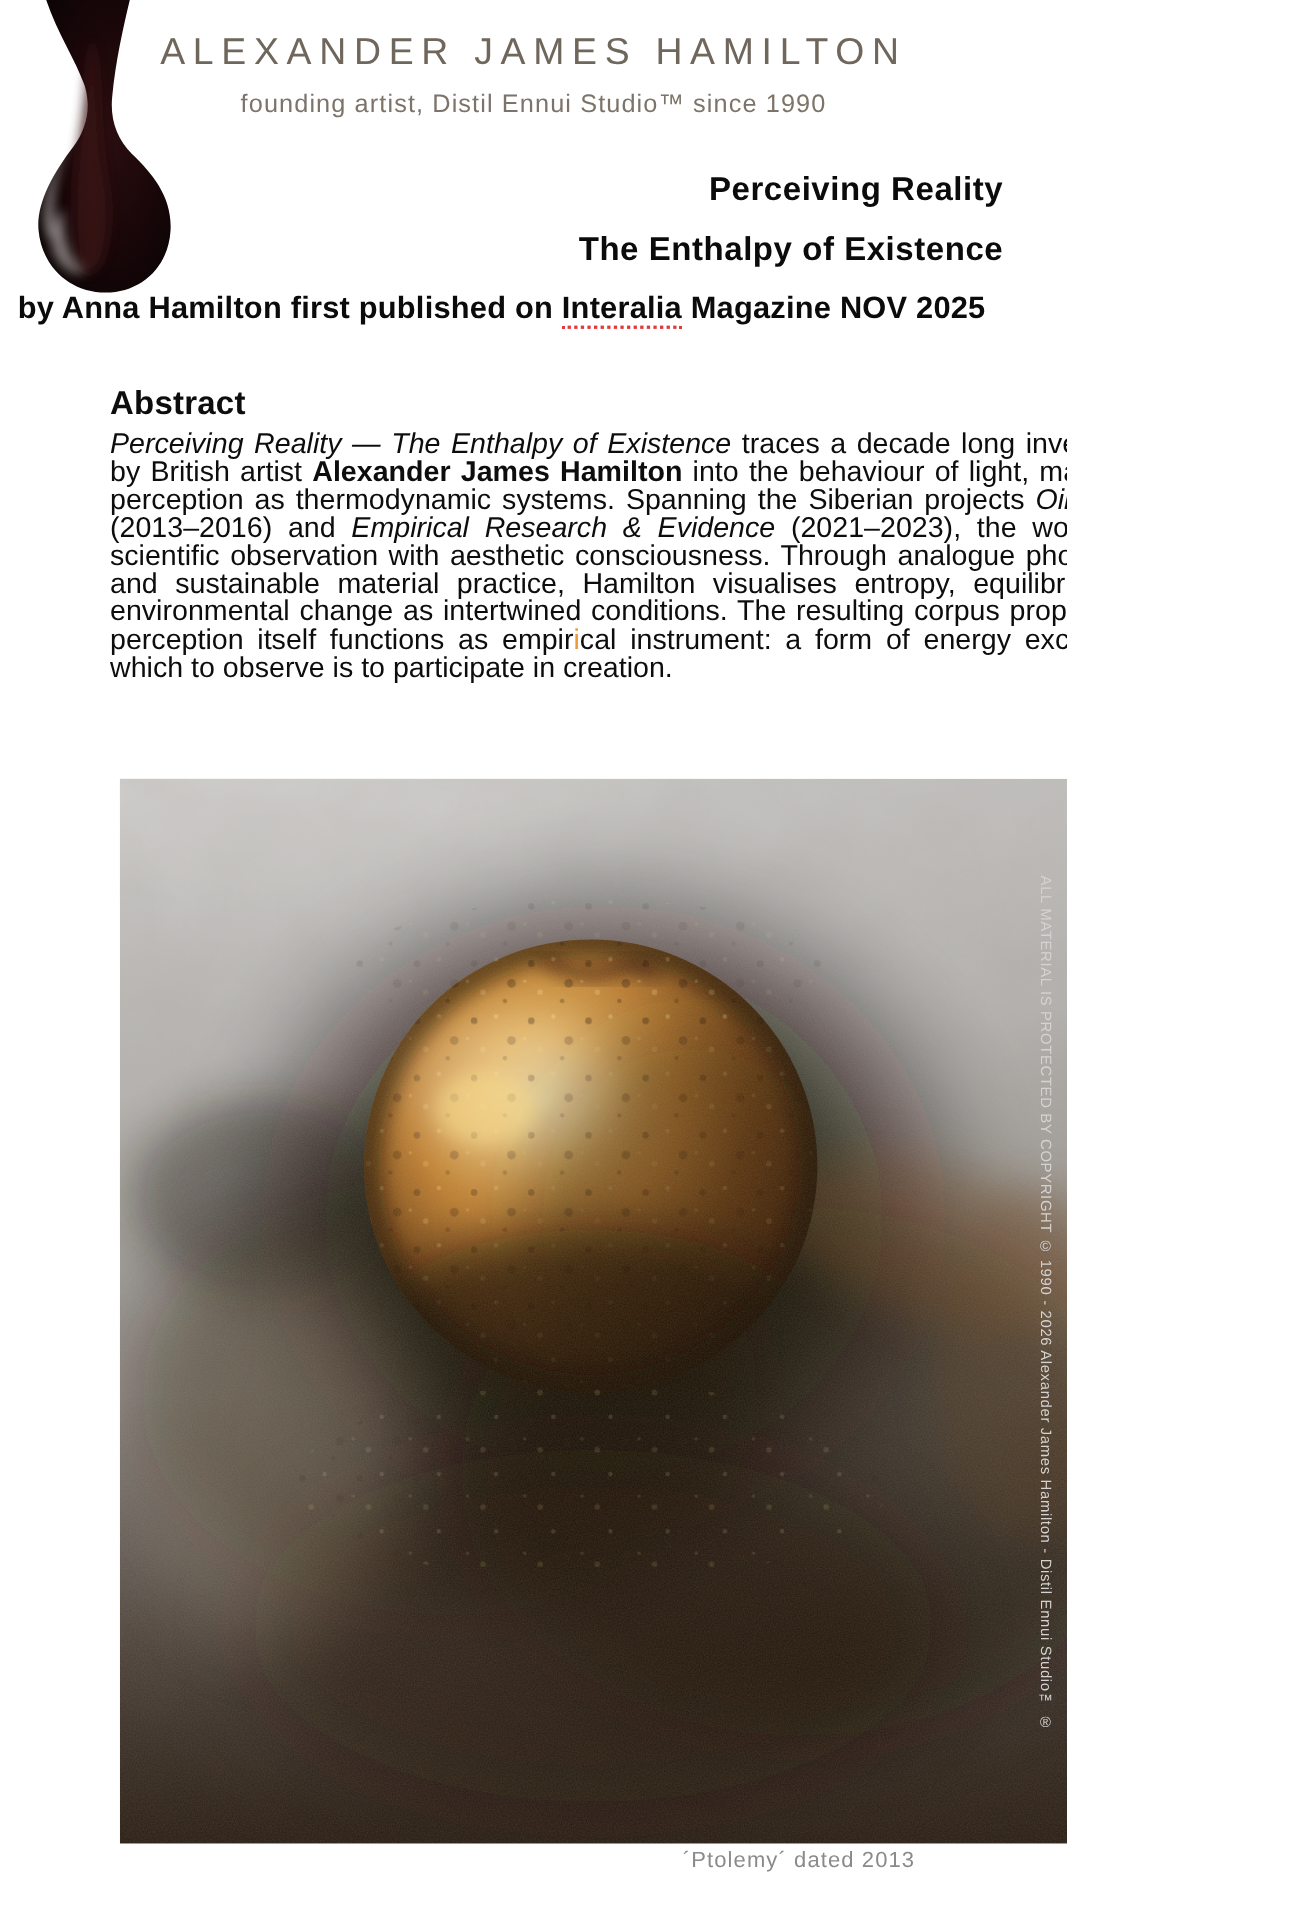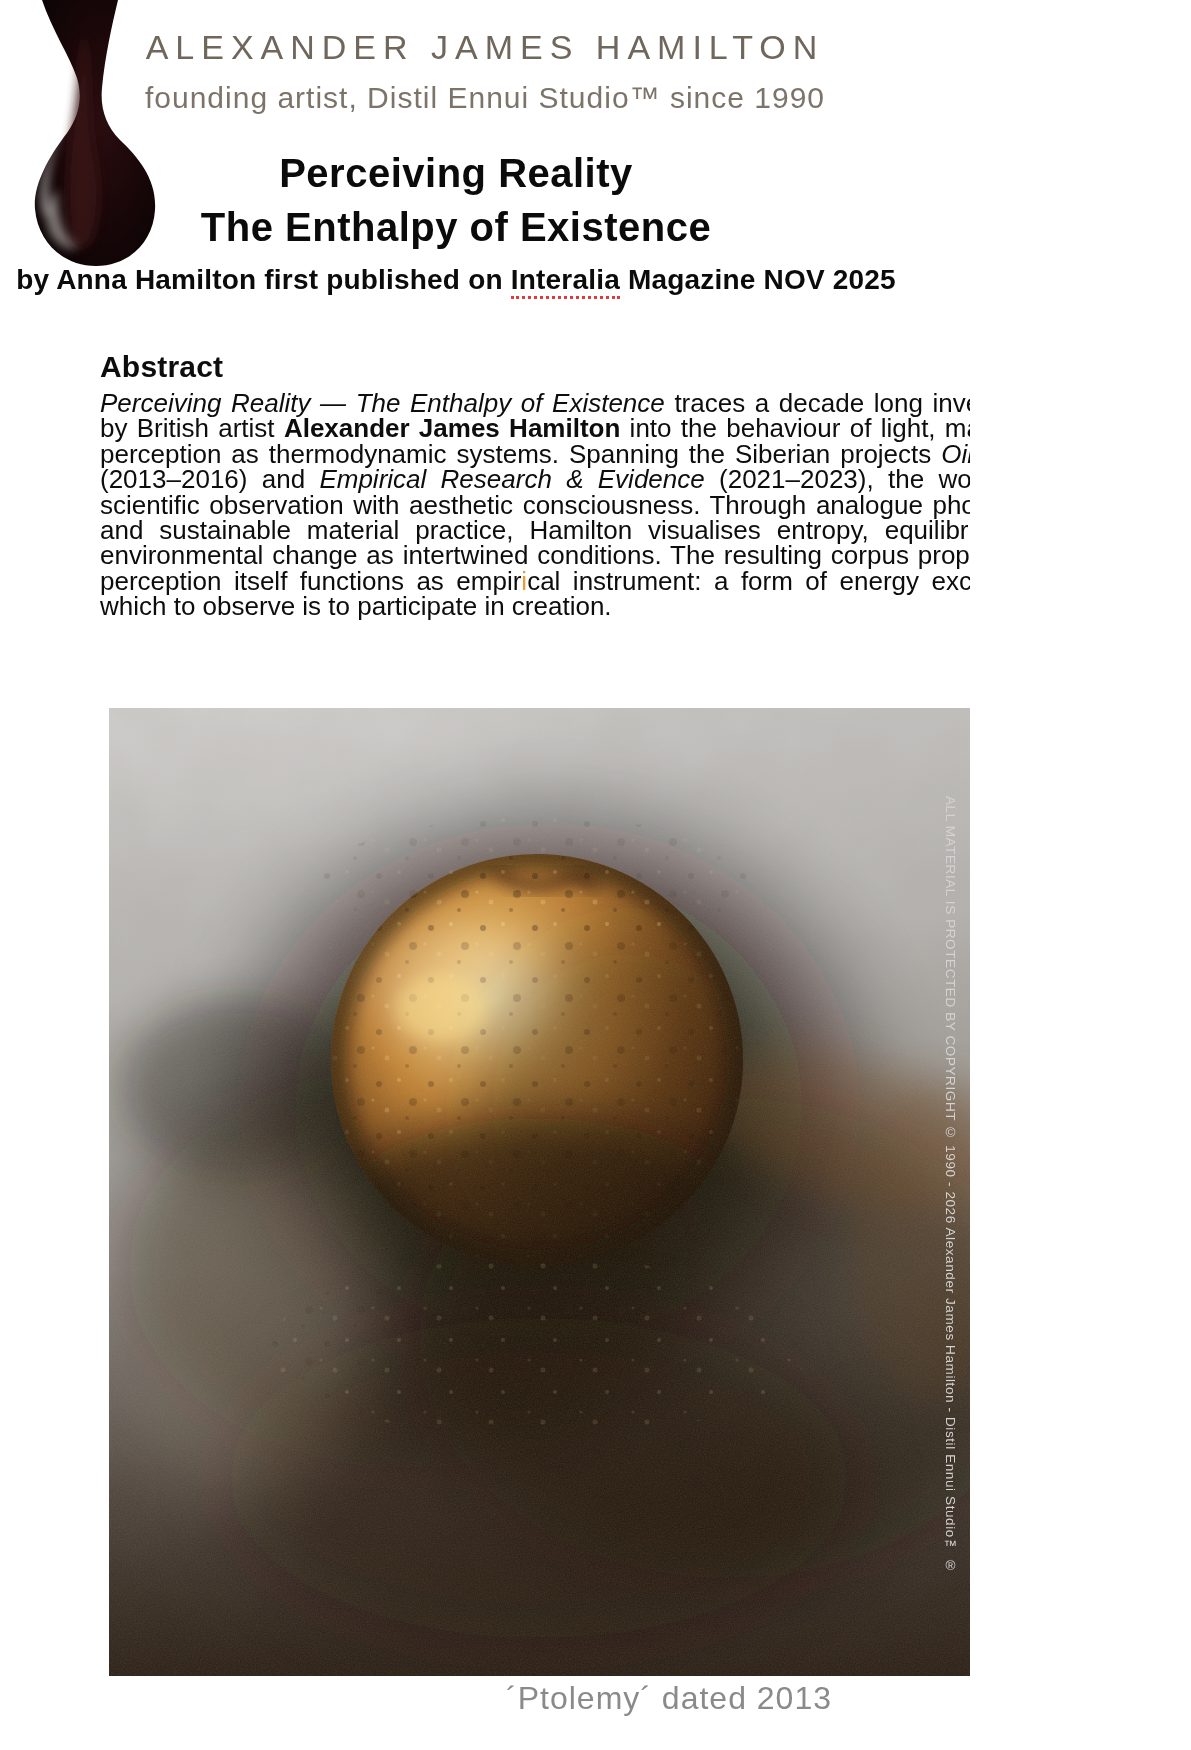--- a/index.html
+++ b/index.html
@@ -17,45 +17,45 @@
   .artist-name{
     margin-top:28px;
     font-size:34px;
     letter-spacing:7px;
     color:#6f665c;
     font-weight:normal;
     white-space:nowrap;
   }
   .tagline{
     margin-top:14px;
-    font-size:30px;
+    font-size:23px;
     letter-spacing:1px;
     color:#7c7369;
   }
   
   .title-block{position:absolute;left:0;right:58px;top:146px;text-align:center;color:#0b0b0b;}
-  .article-title{font-size:40px;font-weight:bold;line-height:54px;margin:0;letter-spacing:0.5px;}
+  .article-title{font-size:30px;font-weight:bold;line-height:54px;margin:0;letter-spacing:0.5px;text-align:right;}
   .byline{margin-top:10px;font-size:28px;font-weight:bold;letter-spacing:0.2px;}
   .spellcheck{border-bottom:3px dotted #e03a3a;padding-bottom:1px;}
   
   .abstract{position:absolute;left:100px;width:977px;top:350px;color:#0d0d0d;}
   .abstract h2{font-size:30px;margin:0 0 7px 0;letter-spacing:0.2px;}
   .abstract p{
     margin:0;font-size:26px;line-height:25.4px;
     text-align:justify;
   }
   .seg-italic{font-style:italic;}
   .seg-bold{font-weight:bold;}
   .seg-caret{color:#ee9a3b;}
   
   .artwork{position:absolute;left:109px;top:708px;width:973px;height:968px;margin:0;}
   
   .caption{
     position:absolute;right:138px;top:1680px;
-    font-size:32px;color:#8a8a8a;letter-spacing:1px;
+    font-size:20px;color:#8a8a8a;letter-spacing:1px;
   }
   
   .vertical-copyright{
     position:absolute;right:12px;top:796px;height:780px;
     writing-mode:vertical-rl;
     font-size:13.5px;letter-spacing:0.6px;
     color:#d5d3d1;white-space:nowrap;
   }
 </style>
 </head>

